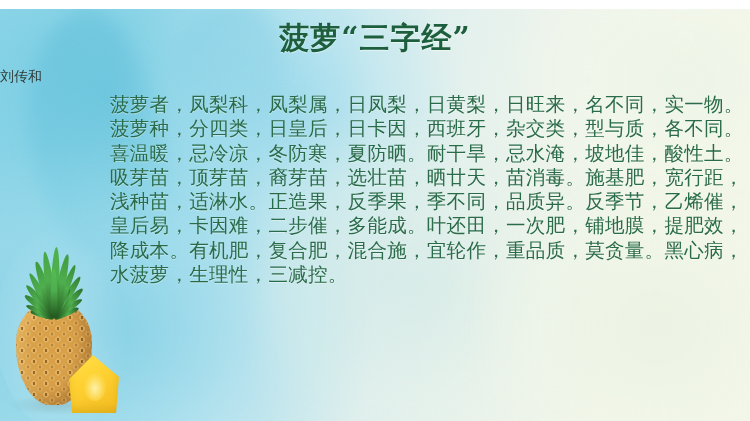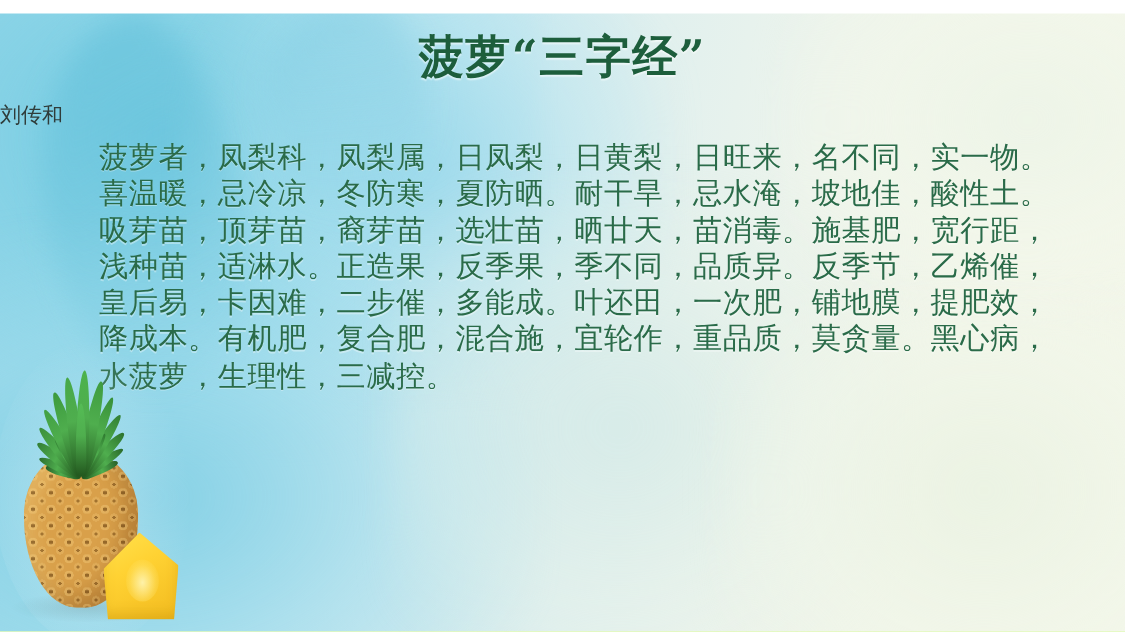--- a/index.html
+++ b/index.html
@@ -6,21 +6,21 @@
     margin: 0;
     padding: 0;
     background: #ffffff;
   }
   #slide {
     position: relative;
     width: 750px;
     height: 421px;
     overflow: hidden;
     font-family: "Liberation Sans", "DejaVu Sans", sans-serif;
-    background: #bef264;
+    background: #f9a8d4;
   }
 
   
   .bg-base {
     position: absolute;
     inset: 0;
     background: linear-gradient(100deg,
         #8ed3e6 0%,
         #9ddbea 12%,
         #b4e3ef 26%,
@@ -143,27 +143,28 @@
   }
 
   
   .verse {
     position: absolute;
     left: 66px;
     top: 93px;
     width: 668px;
   }
   .verse-line {
-    font-family: Liberation Sans, sans-serif;
+    font-family: Liberation Serif, serif;
     font-size: 19.5px;
     line-height: 24.3px;
     color: #2a6b49;
     white-space: nowrap;
     letter-spacing: 0.3px;
     text-shadow: 0 1px 0 rgba(255,255,255,0.35);
+    margin-left: 44px;
   }
 
   
   .pineapple {
     position: absolute;
     left: 2px;
     bottom: 0;
     width: 118px;
     height: 190px;
   }
@@ -250,20 +251,21 @@
   <div class="bg-streak-1"></div>
   <div class="bg-streak-2"></div>
   <div class="bg-top-strip"></div>
 
   <div class="title">菠萝“三字经”</div>
 
   <div class="author">刘传和</div>
 
   <div class="verse">
     <div class="verse-line">菠萝者，凤梨科，凤梨属，日凤梨，日黄梨，日旺来，名不同，实一物。</div>
+    <div class="verse-line">菠萝种，分四类，日皇后，日卡因，西班牙，杂交类，型与质，各不同。</div>
     <div class="verse-line">喜温暖，忌冷凉，冬防寒，夏防晒。耐干旱，忌水淹，坡地佳，酸性土。</div>
     <div class="verse-line">吸芽苗，顶芽苗，裔芽苗，选壮苗，晒廿天，苗消毒。施基肥，宽行距，</div>
     <div class="verse-line">浅种苗，适淋水。正造果，反季果，季不同，品质异。反季节，乙烯催，</div>
     <div class="verse-line">皇后易，卡因难，二步催，多能成。叶还田，一次肥，铺地膜，提肥效，</div>
     <div class="verse-line">降成本。有机肥，复合肥，混合施，宜轮作，重品质，莫贪量。黑心病，</div>
     <div class="verse-line">水菠萝，生理性，三减控。</div>
   </div>
 
   <div class="pineapple">
     <div class="pn-glow"></div>

